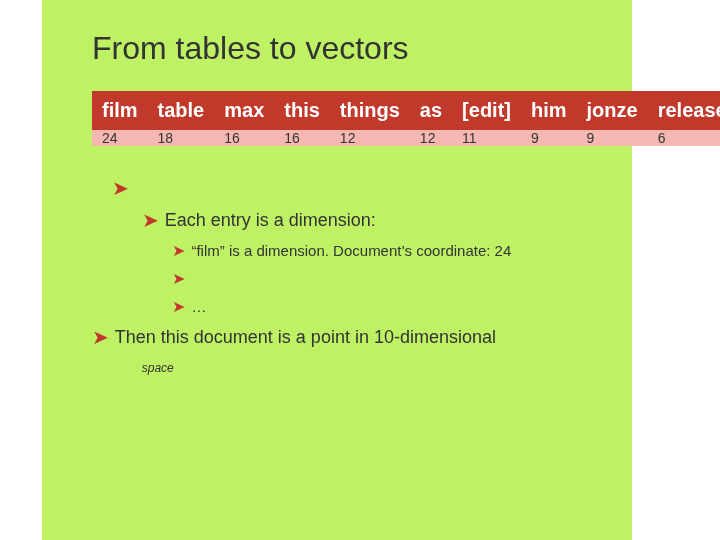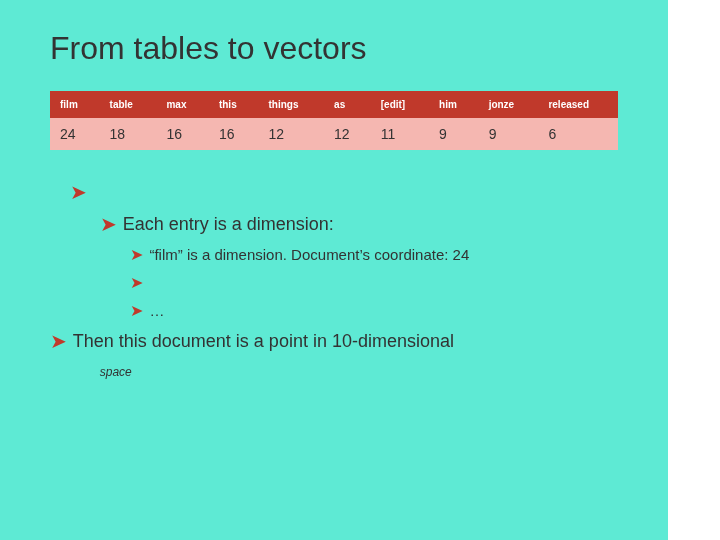--- a/index.html
+++ b/index.html
@@ -6,55 +6,56 @@
 
     body {
       font-family: 'Segoe UI', Arial, sans-serif;
       background: #ffffff;
       width: 720px;
       height: 540px;
       overflow: hidden;
     }
 
     .slide {
-      width: 668px;
+      width: 590px;
       height: 540px;
-      background: #5eead4;
+      background: #bef264;
       padding: 30px 50px 30px 50px;
+      margin-left: 42px;
     }
 
     .title {
       font-size: 32px;
       font-weight: 400;
       color: #333333;
       margin-bottom: 24px;
     }
 
     
     .data-table {
       width: 100%;
       border-collapse: collapse;
       margin-bottom: 28px;
     }
 
     .data-table thead tr th {
       background-color: #c0392b;
       color: #ffffff;
       font-weight: 600;
-      font-size: 10px;
+      font-size: 20px;
       padding: 8px 10px;
       text-align: left;
       border: none;
     }
 
     .data-table tbody tr td {
       background-color: #f5b7b1;
       color: #333333;
       font-size: 14px;
-      padding: 8px 10px;
+      padding: 0 10px;
       border: none;
     }
 
     
     .content {
       font-size: 18px;
       color: #333333;
       line-height: 1.6;
     }
 

